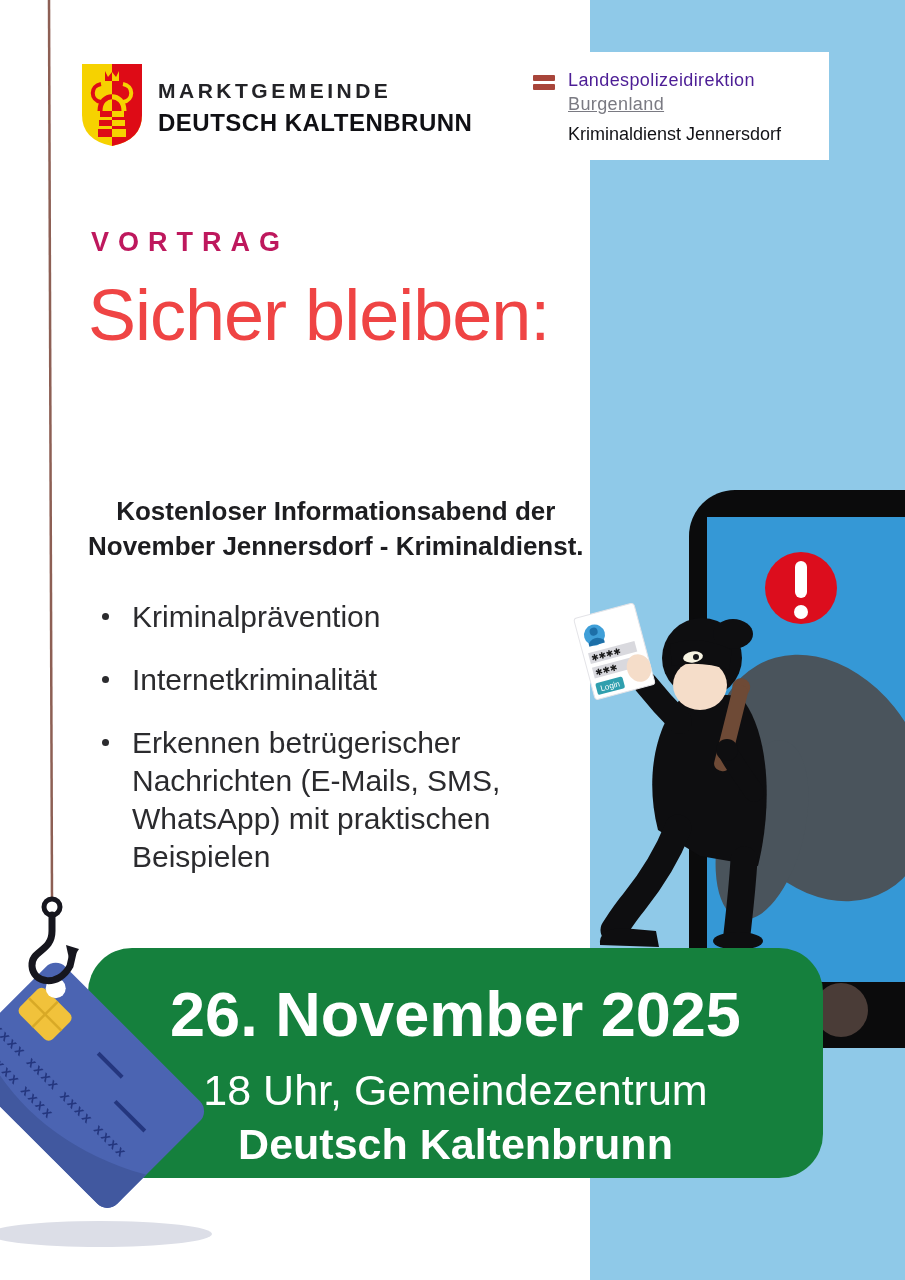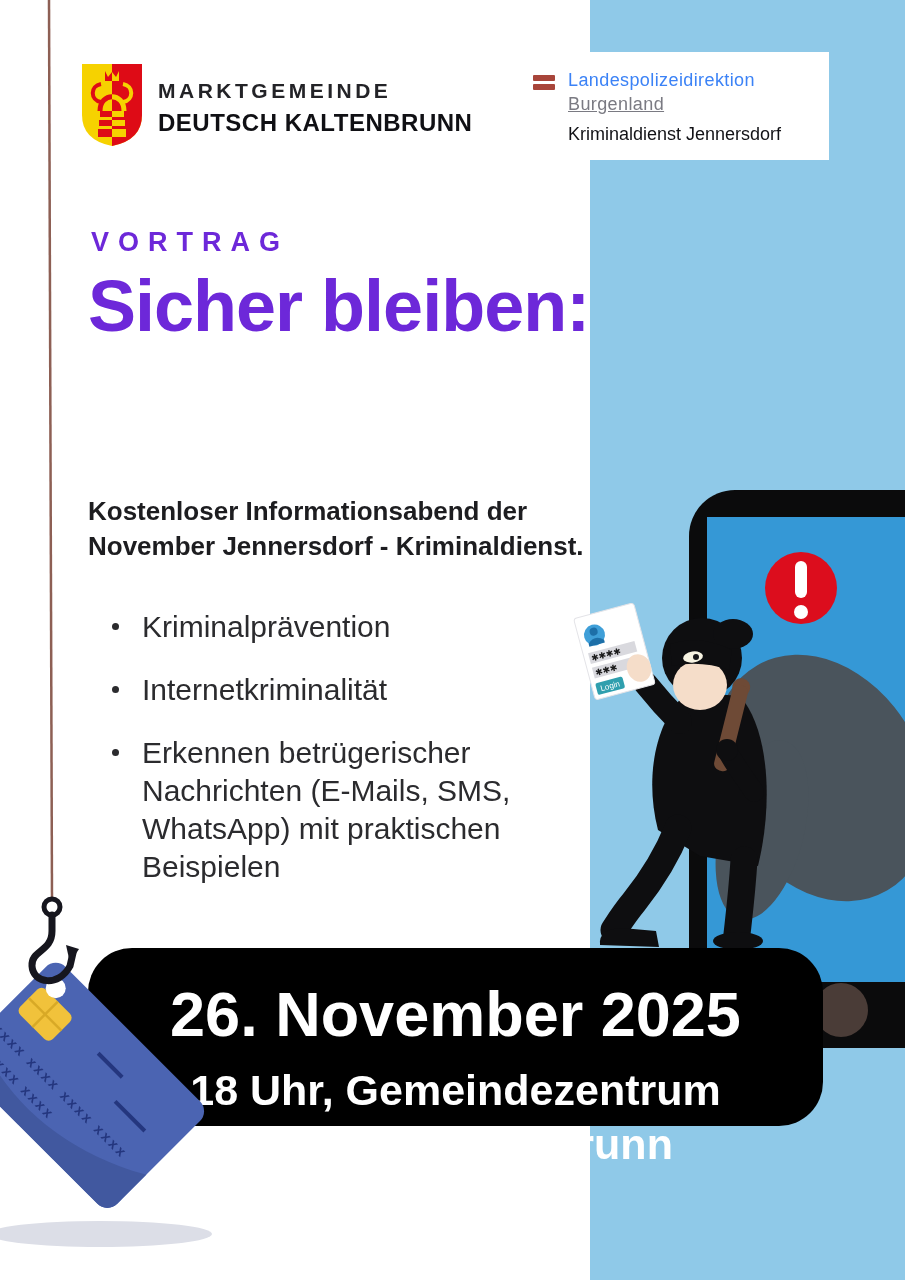--- a/index.html
+++ b/index.html
@@ -13,43 +13,43 @@
   .blue-panel{left:590px;top:0;width:315px;height:1280px;background:#8fc9e8;z-index:0;}
   
   #illus-phone{left:0;top:0;width:905px;height:1280px;z-index:1;pointer-events:none;}
   
   .lpd-box{left:589px;top:52px;width:240px;height:108px;background:#ffffff;z-index:2;}
   .lpd-logo{left:533px;top:70px;z-index:3;display:flex;align-items:flex-start;}
   .lpd-bars{width:22px;margin-top:5px;}
   .lpd-bar{height:6px;background:#a8453a;border-radius:1px;}
   .lpd-bar + .lpd-bar{margin-top:3px;}
   .lpd-text{margin-left:13px;}
-  .lpd-line1{font-size:18px;color:#3b82f6;letter-spacing:.4px;}
+  .lpd-line1{font-size:18px;color:#4c1d95;letter-spacing:.4px;}
   .lpd-line2{font-size:18px;color:#7a7a82;letter-spacing:.4px;margin-top:3px;text-decoration:underline;}
   .lpd-line3{font-size:18px;font-weight:normal;color:#121216;margin-top:9px;}
   
   .muni-logo{left:81px;top:63px;z-index:3;display:flex;}
   .muni-text{margin-left:15px;padding-top:16px;}
   .muni-line1{font-size:21px;color:#232327;letter-spacing:3.5px;font-weight:bold;}
   .muni-line2{font-size:24px;font-weight:bold;color:#101014;letter-spacing:.5px;margin-top:6px;}
   
-  .eyebrow{left:91px;top:227px;font-size:27px;font-weight:bold;letter-spacing:9px;color:#6d28d9;z-index:2;}
-  .title{left:88px;top:262px;font-size:72px;font-weight:bold;line-height:88px;color:#6d28d9;letter-spacing:-1px;z-index:2;}
+  .eyebrow{left:91px;top:227px;font-size:27px;font-weight:bold;letter-spacing:9px;color:#be185d;z-index:2;}
+  .title{left:88px;top:271px;font-size:72px;font-weight:normal;line-height:88px;color:#ef4444;letter-spacing:-1px;z-index:2;}
   .title span{display:block;}
-  .intro{left:88px;top:494px;font-size:26px;font-weight:bold;line-height:35px;color:#1d1d20;z-index:2;}
+  .intro{left:88px;top:494px;font-size:26px;font-weight:bold;line-height:35px;color:#1d1d20;z-index:2;text-align:center;}
   .intro span{display:block;}
   
-  .bullets{left:100px;top:598px;width:452px;z-index:2;list-style:none;margin:10px;padding:0;}
+  .bullets{left:100px;top:598px;width:452px;z-index:2;list-style:none;margin:0;padding:0;}
   .bullets li{position:relative;padding-left:32px;font-size:30px;line-height:38px;color:#2b2b2e;margin-bottom:25px;}
   .bullet-dot{position:absolute;left:2px;top:15px;width:7px;height:7px;border-radius:50%;background:#2b2b2e;}
   
-  .date-box{left:88px;top:948px;width:735px;height:178px;background:#000000;border-radius:44px;z-index:3;
+  .date-box{left:88px;top:948px;width:735px;height:230px;background:#15803d;border-radius:44px;z-index:3;
     display:flex;flex-direction:column;align-items:center;color:#ffffff;text-align:center;}
   .date-line1{margin-top:30px;font-size:63px;font-weight:bold;letter-spacing:0;}
-  .date-line2{margin-top:16px;font-size:43px;font-weight:bold;}
+  .date-line2{margin-top:16px;font-size:43px;font-weight:normal;}
   .date-line3{margin-top:5px;font-size:43px;font-weight:bold;}
   
   #illus-card{left:0;top:0;width:905px;height:1280px;z-index:4;pointer-events:none;}
   svg text{font-family:"Liberation Sans", sans-serif;}
 </style>
 </head>
 <body>
 
 <div class="abs blue-panel"></div>
 

